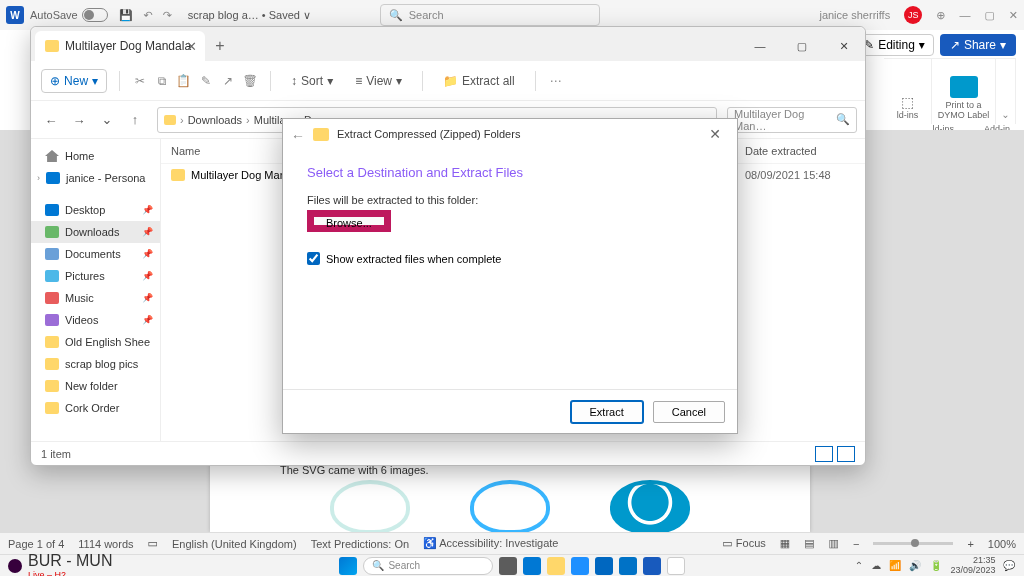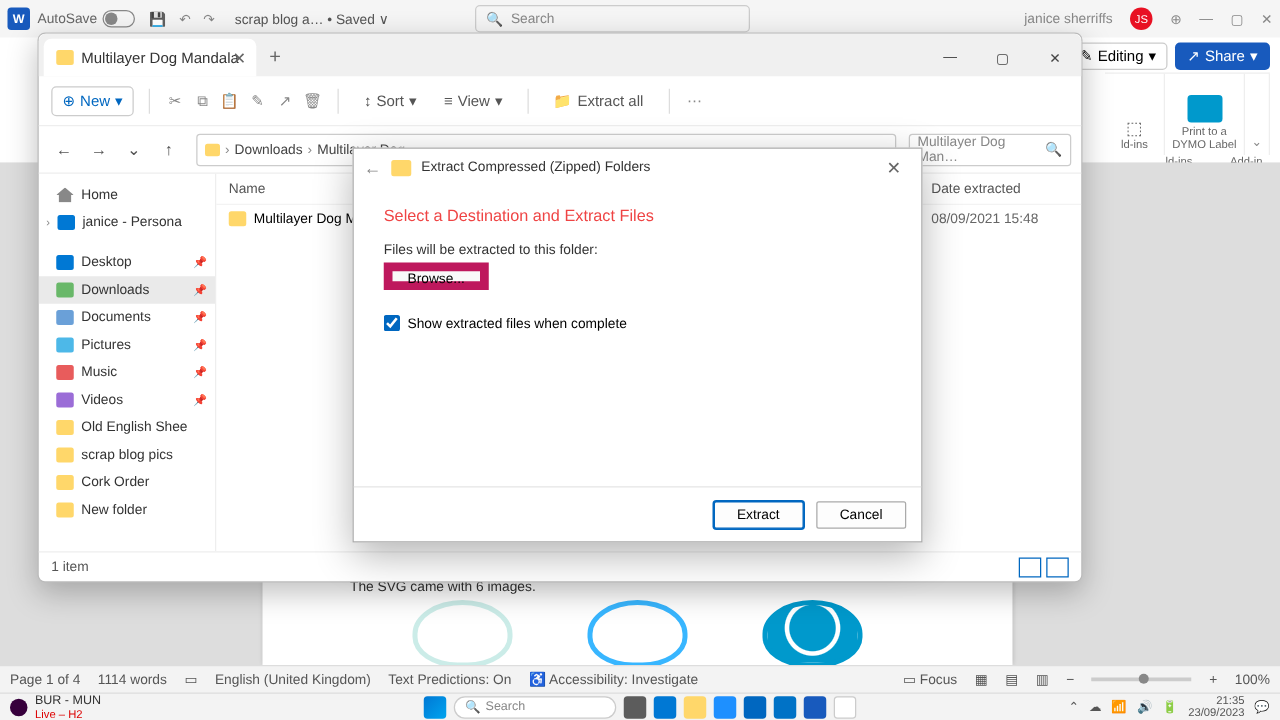--- a/index.html
+++ b/index.html
@@ -60,21 +60,21 @@
 .tb-sep { width: 1px; height: 20px; background: #ddd; margin: 0 6px; }
 .tb-icon { width: 16px; height: 16px; display: flex; align-items: center; justify-content: center; color: #888; }
 
 .exp-addr { height: 38px; border-bottom: 1px solid #eee; display: flex; align-items: center; padding: 0 8px; gap: 4px; }
 .nav-btn { width: 24px; height: 24px; display: flex; align-items: center; justify-content: center; color: #555; font-size: 13px; }
 .addr-bar { flex: 1; height: 26px; border: 1px solid #ccc; border-radius: 3px; display: flex; align-items: center; padding: 0 6px; font-size: 11px; color: #444; gap: 4px; margin: 0 6px; }
 .addr-bar .sep { color: #888; }
 .search-bar { width: 130px; height: 26px; border: 1px solid #ccc; border-radius: 3px; display: flex; align-items: center; padding: 0 6px; font-size: 11px; color: #888; gap: 4px; }
 
 .exp-body { flex: 1; display: flex; overflow: hidden; }
-.exp-side { width: 142px; border-right: 1px solid #eee; overflow-y: auto; font-size: 11px; padding: 6px 0; }
+.exp-side { width: 130px; border-right: 1px solid #eee; overflow-y: auto; font-size: 11px; padding: 6px 0; }
 .side-item { padding: 5px 8px 5px 14px; display: flex; align-items: center; gap: 6px; color: #333; position: relative; }
 .side-item.sel { background: #eaeaea; }
 .side-item .ico { width: 14px; height: 12px; border-radius: 2px; flex-shrink: 0; }
 .side-item .pin { position: absolute; right: 6px; color: #aaa; font-size: 9px; }
 .ico-home { background: #888; clip-path: polygon(50% 0, 100% 50%, 85% 50%, 85% 100%, 15% 100%, 15% 50%, 0 50%); }
 .ico-cloud { background: #0078d4; border-radius: 50%; width: 14px; height: 10px; }
 .ico-desktop { background: #0078d4; }
 .ico-dl { background: #69b869; }
 .ico-doc { background: #6aa0d8; }
 .ico-pic { background: #4db8e8; }
@@ -95,21 +95,21 @@
 .exp-status .spacer { flex: 1; }
 .view-ico { width: 18px; height: 16px; border: 1px solid #0067c0; margin-left: 4px; }
 
 
 .dialog { position: absolute; top: 118px; left: 282px; width: 456px; height: 316px; background: #fff; border: 1px solid #aaa; box-shadow: 0 10px 30px rgba(0,0,0,0.3); display: flex; flex-direction: column; font-size: 11px; }
 .dlg-title { height: 30px; display: flex; align-items: center; padding: 0 8px; gap: 8px; color: #333; }
 .dlg-title .back { color: #888; font-size: 14px; }
 .dlg-title .fico { width: 16px; height: 13px; background: #ffd76a; border-radius: 2px; }
 .dlg-title .close { margin-left: auto; color: #666; font-size: 14px; padding: 4px 8px; }
 .dlg-body { flex: 1; padding: 8px 24px; }
-.dlg-h { color: #ef4444; font-size: 13px; margin: 8px 0 14px; }
+.dlg-h { color: #8b5cf6; font-size: 13px; margin: 8px 0 14px; }
 .dlg-lbl { color: #333; margin-bottom: 4px; }
 .dlg-row { display: flex; gap: 8px; align-items: center; }
 .dlg-path { flex: 1; height: 22px; border: 1px solid #aaa; padding: 2px 6px; font-size: 11px; }
 .dlg-browse { height: 22px; border: 7px solid #be185d; background: #f9f9f9; padding: 0 12px; font-size: 11px; }
 .dlg-check { margin-top: 20px; display: flex; align-items: center; gap: 6px; }
 .dlg-check input { width: 13px; height: 13px; accent-color: #0067c0; }
 .dlg-foot { height: 44px; border-top: 1px solid #e5e5e5; display: flex; align-items: center; justify-content: flex-end; padding: 0 12px; gap: 10px; }
 .dlg-foot button { height: 22px; border: 1px solid #aaa; background: #fdfdfd; padding: 0 18px; font-size: 11px; border-radius: 2px; }
 .dlg-foot .primary { border: 1px solid #0067c0; box-shadow: 0 0 0 1px #0067c0; }
 
@@ -118,21 +118,21 @@
 .tb-left { display: flex; align-items: center; gap: 6px; padding-left: 8px; }
 .tb-left .pl { width: 14px; height: 14px; background: #37003c; border-radius: 50%; }
 .tb-center { position: absolute; left: 50%; transform: translateX(-50%); display: flex; align-items: center; gap: 6px; }
 .tb-center .app { width: 18px; height: 18px; border-radius: 3px; }
 .tb-center .winlogo { background: linear-gradient(135deg,#0078d4,#00a4ef); }
 .tb-center .tsearch { width: 130px; height: 18px; background: #fff; border: 1px solid #ccc; border-radius: 10px; display: flex; align-items: center; padding: 0 8px; color: #888; gap: 4px; }
 .tb-right { margin-left: auto; display: flex; align-items: center; gap: 8px; padding-right: 8px; color: #555; }
 .tb-right .time { text-align: right; font-size: 9px; line-height: 1.1; }
 
 .live { color: #d00; font-size: 9px; }
-.match { font-size: 10px; }
+.match { font-size: 16px; }
 </style>
 </head>
 <body>
 
 <div class="word-bg">
   <div class="word-title">
     <div class="wicon">W</div>
     <span class="autosave">AutoSave</span>
     <span class="toggle"></span>
     <span class="qat">
@@ -325,25 +325,25 @@
       <div class="side-item">
           <span class="ico ico-folder"></span>
           <span>Old English Shee</span>
         </div>
       <div class="side-item">
           <span class="ico ico-folder"></span>
           <span>scrap blog pics</span>
         </div>
       <div class="side-item">
           <span class="ico ico-folder"></span>
+          <span>New folder</span>
+        </div>
+      <div class="side-item">
+          <span class="ico ico-folder"></span>
           <span>Cork Order</span>
-        </div>
-      <div class="side-item">
-          <span class="ico ico-folder"></span>
-          <span>New folder</span>
         </div>
     </div>
     <div class="exp-main">
       <div class="col-head">
         <div class="c1">Name</div>
         <div class="c2">Date extracted</div>
       </div>
       <div class="file-row">
         <span class="fico"></span>
         <div class="c1">Multilayer Dog Mandala</div>

